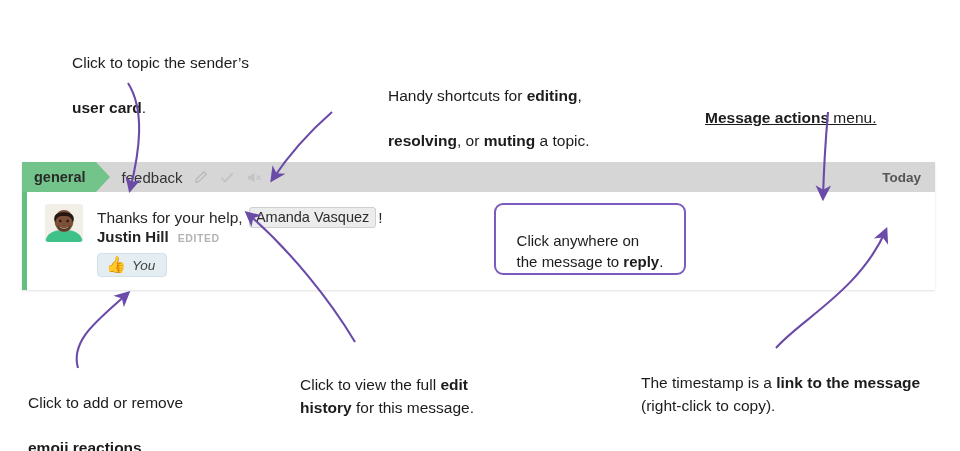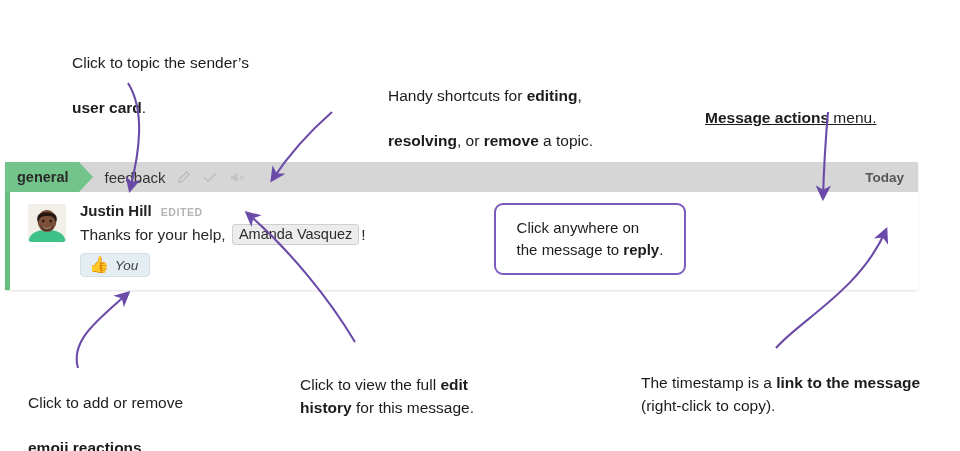--- a/index.html
+++ b/index.html
@@ -5,21 +5,21 @@
   html,body{margin:0;padding:0;}
   body{
     width:960px;height:451px;background:#ffffff;
     font-family:"Liberation Sans", sans-serif;
     color:#1a1a1a;position:relative;overflow:hidden;
   }
   .annot{position:absolute;font-size:15.5px;line-height:1.45;color:#1c1c1c;white-space:pre-line;}
   .annot b{font-weight:bold;}
 
   
-  #app-panel{position:absolute;left:5px;top:162px;width:913px;height:128px;
+  #app-panel{position:absolute;left:22px;top:162px;width:913px;height:128px;
     background:#4d7c0f;box-shadow:0 1px 2px rgba(0,0,0,.12);}
 
   #topic-bar{height:30px;background:#d6d6d6;display:flex;align-items:center;position:relative;}
   #stream-pill{height:30px;background:#72c48a;display:flex;align-items:center;
     padding:0 10px 0 12px;font-size:14.5px;font-weight:600;color:#2a2a2a;position:relative;}
   #stream-pill:after{content:"";position:absolute;right:-14px;top:0;width:0;height:0;
     border-top:15px solid transparent;border-bottom:15px solid transparent;
     border-left:14px solid #72c48a;}
   #topic-name{margin-left:26px;font-size:15px;font-weight:normal;color:#333;}
   .topic-icon{margin-left:11px;display:inline-flex;align-items:center;opacity:.75;}
@@ -41,36 +41,36 @@
   #reaction-emoji{font-size:16px;line-height:1;}
   #reaction-label{font-size:13.5px;color:#3f3f3f;font-style:italic;}
 
   #msg-actions{position:absolute;right:12px;top:14px;display:flex;align-items:center;gap:11px;}
   .act-icon{opacity:.72;display:inline-flex;align-items:center;}
   #timestamp{font-size:13.5px;color:#a0a0a0;margin-left:2px;}
 
   
   #reply-callout{position:absolute;left:494px;top:203px;width:192px;height:72px;
     background:#ffffff;border:2px solid #7d5bbe;border-radius:9px;
-    display:flex;align-items:center;justify-content:center;text-align:left;
+    display:flex;align-items:flex-end;justify-content:center;text-align:left;
     font-size:15px;line-height:1.45;color:#1c1c1c;padding:0 14px;box-sizing:border-box;}
 
   #arrows{position:absolute;left:0;top:0;width:960px;height:451px;pointer-events:none;}
 </style>
 </head>
 <body>
 
 <div class="annot" style="left:72px;top:30px;">
   <span>Click to topic the sender’s</span><br>
   <b>user card</b><span>.</span>
 </div>
 
 <div class="annot" style="left:388px;top:63px;">
   <span>Handy shortcuts for </span><b>editing</b>,<br>
-  <b>resolving</b><span>, or </span><b>remove</b><span> a topic.</span>
+  <b>resolving</b><span>, or </span><b>muting</b><span> a topic.</span>
 </div>
 
 <div class="annot" style="left:705px;top:85px;text-decoration:underline;">
   <b>Message actions</b><span> menu.</span>
 </div>
 
 <div class="annot" style="left:28px;top:370px;">
   <span>Click to add or remove</span><br>
   <b>emoji reactions</b><span>.</span>
 </div>
@@ -120,28 +120,28 @@
         <ellipse cx="19" cy="17" rx="9.5" ry="11" fill="#7b4f38"></ellipse>
         <path d="M9.5 13c1-6 17-6.5 19 0 .6 2 .2 4-1 5-1-5-3-6-8.5-6S11.5 13 10.5 18c-1.2-1-1.6-3-1-5z" fill="#241712"></path>
         <ellipse cx="15.3" cy="17" rx="1.1" ry="1.3" fill="#1b1008"></ellipse>
         <ellipse cx="22.7" cy="17" rx="1.1" ry="1.3" fill="#1b1008"></ellipse>
         <path d="M14.5 22.5c1.8 2.2 7.2 2.2 9 0-1 3-8 3-9 0z" fill="#fff"></path>
         <path d="M12.5 20.5c1.5 5.5 11.5 5.5 13 0 .5 3.5-2 6.5-6.5 6.5s-7-3-6.5-6.5z" fill="#3a2318" opacity=".55"></path>
       </svg>
     </div>
 
     <div id="msg-body">
-      <div id="sender-line">
-        <span id="sender-name">Justin Hill</span>
-        <span id="edited-badge">EDITED</span>
-      </div>
       <div id="msg-text">
         <span>Thanks for your help,</span>&nbsp;
         <span id="mention-pill">Amanda Vasquez</span>
         <span>!</span>
+      </div>
+      <div id="sender-line">
+        <span id="sender-name">Justin Hill</span>
+        <span id="edited-badge">EDITED</span>
       </div>
       <div id="reaction-chip">
         <span id="reaction-emoji">👍</span>
         <span id="reaction-label">You</span>
       </div>
     </div>
 
 
   </div>
 </div>

